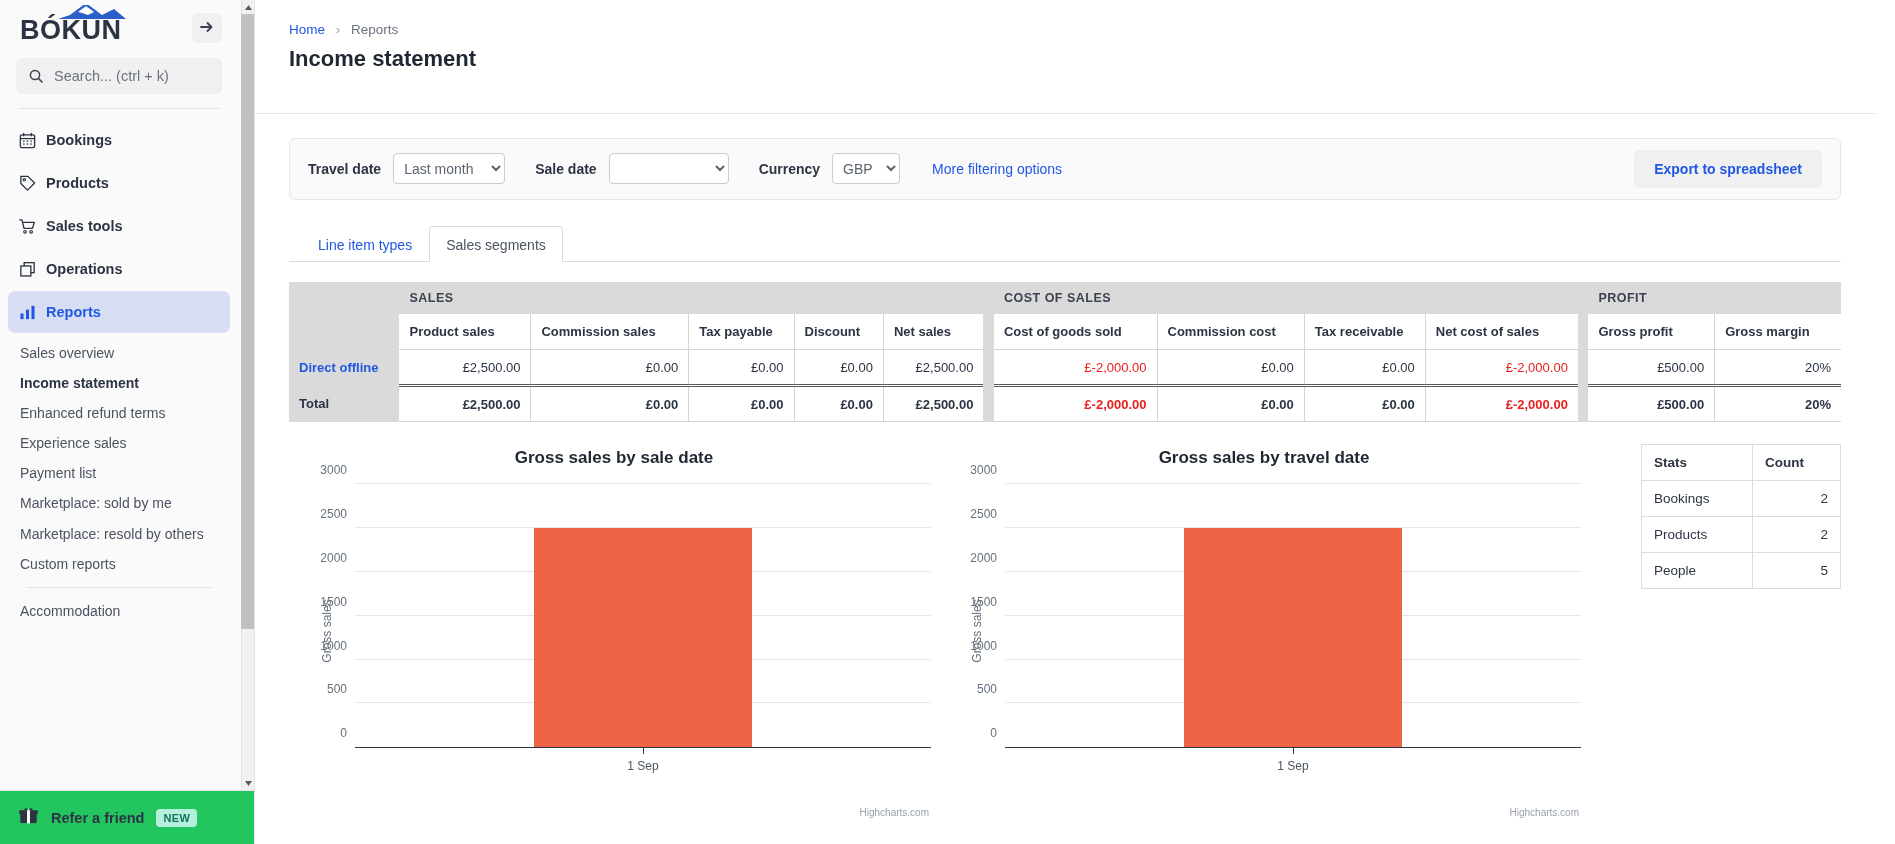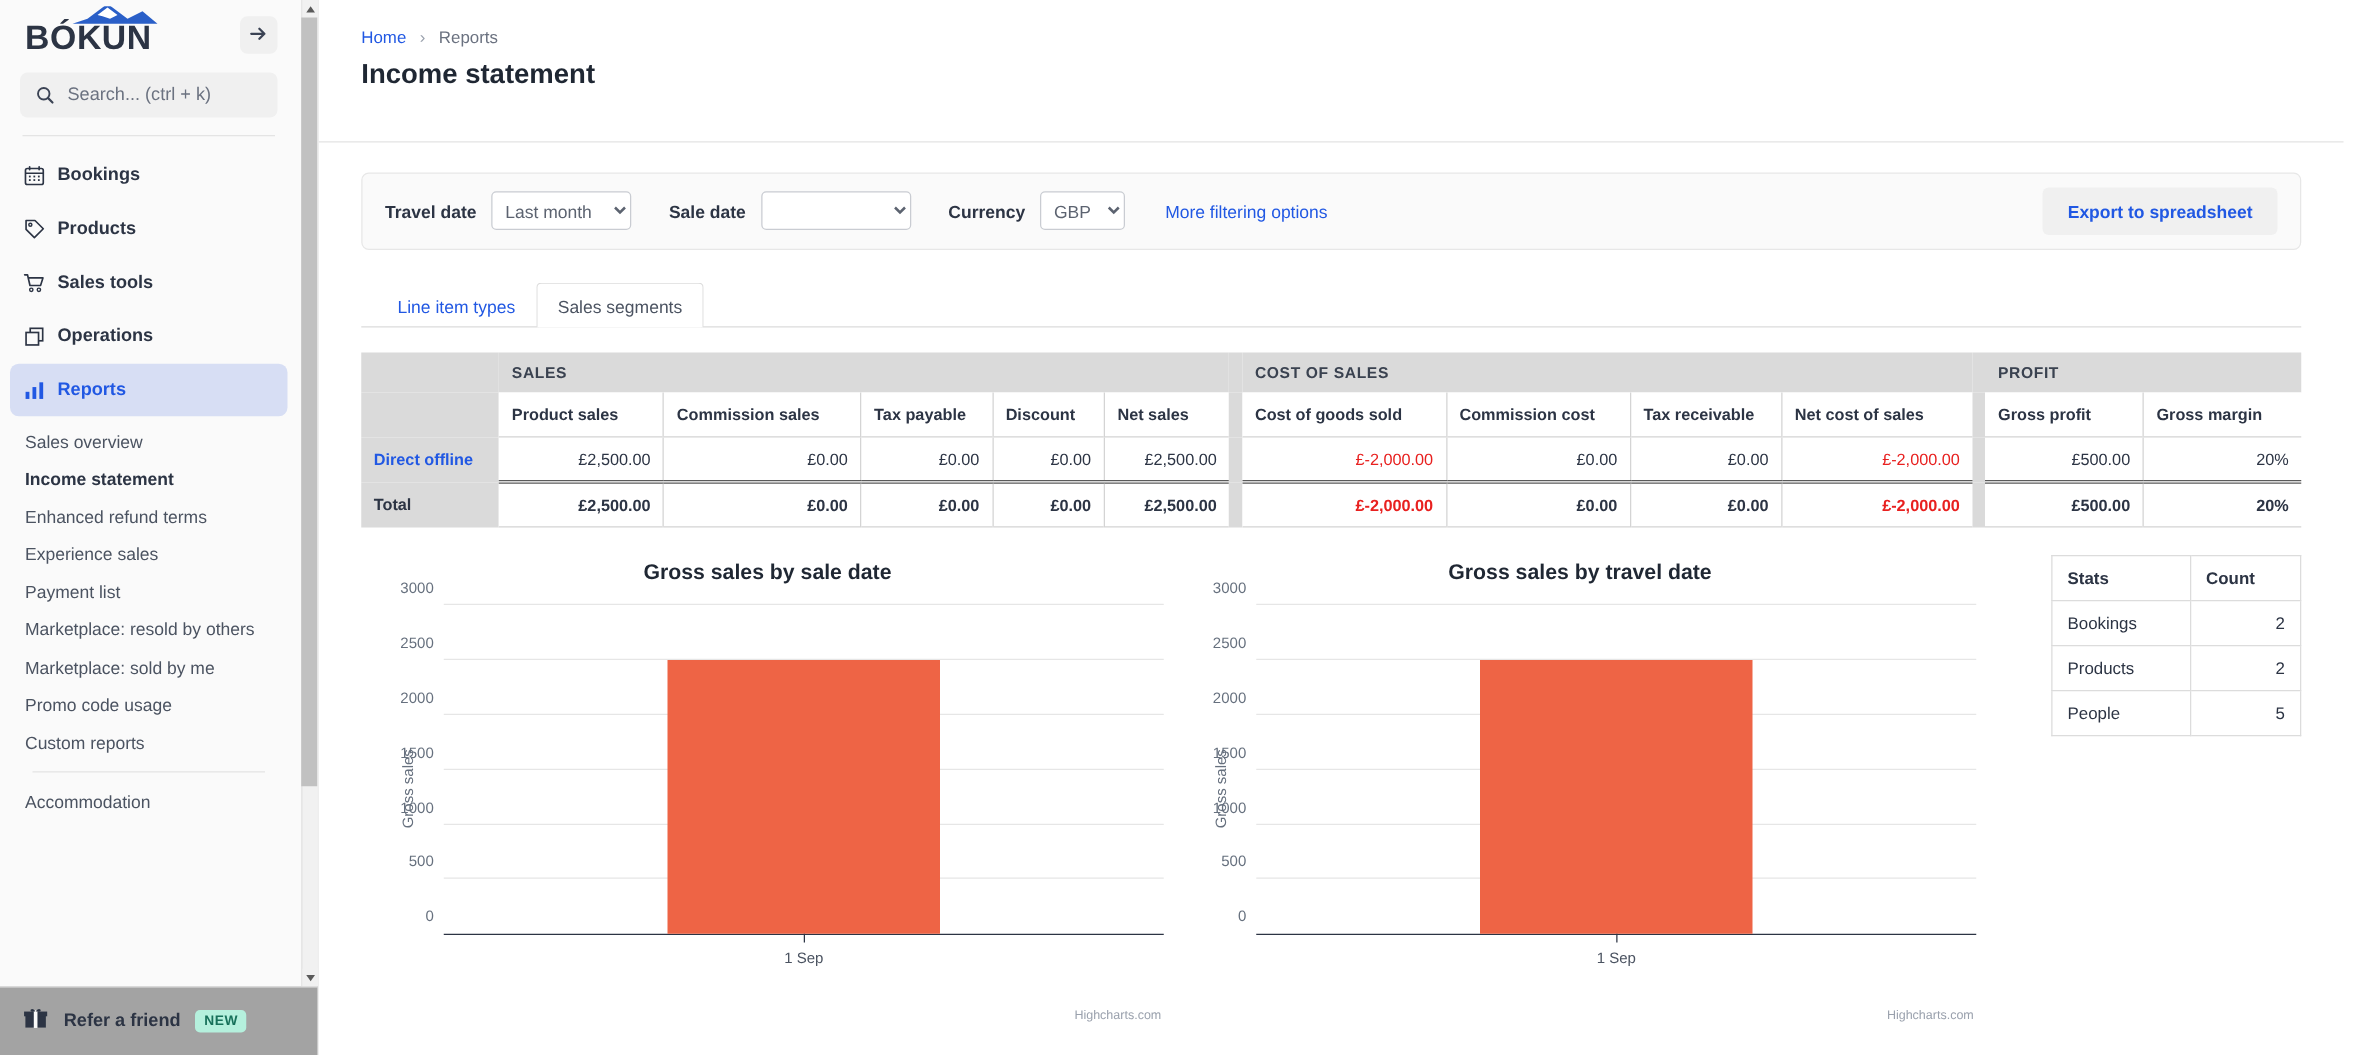--- a/index.html
+++ b/index.html
@@ -83,21 +83,21 @@
     line-height: 1.15;
   }
   .sub-item.current { font-weight: bold; color: #2c3444; }
   .sub-divider { height: 1px; background: #e4e4e4; margin: 8px 18px; }
 
   .sidebar-bottom {
     border-top: 1px solid #e4e4e4;
     padding: 14px 18px;
     display: flex; align-items: center;
     flex: 0 0 auto;
-    background: #a3a3a3;
+    background: #22c55e;
   }
   .refer-label { font-size: 14.5px; font-weight: bold; margin-left: 12px; }
   .badge-new {
     margin-left: 12px;
     background: #b5f0dd;
     color: #17705a;
     font-size: 11px; font-weight: bold;
     padding: 3px 7px; border-radius: 4px;
     letter-spacing: .4px;
   }
@@ -419,23 +419,22 @@
           <span class="ni-label">Reports</span>
         </div>
       </nav>
 
       <div class="sub-nav">
         <div class="sub-item">Sales overview</div>
         <div class="sub-item current">Income statement</div>
         <div class="sub-item">Enhanced refund terms</div>
         <div class="sub-item">Experience sales</div>
         <div class="sub-item">Payment list</div>
+        <div class="sub-item">Marketplace: sold by me</div>
         <div class="sub-item">Marketplace: resold by others</div>
-        <div class="sub-item">Marketplace: sold by me</div>
-        <div class="sub-item">Promo code usage</div>
         <div class="sub-item">Custom reports</div>
         <div class="sub-divider"></div>
         <div class="sub-item">Accommodation</div>
       </div>
 
       <div class="sb-track">
         <div class="sb-arrow up">
           <svg width="9" height="7" viewBox="0 0 9 7">
               <path d="M4.5 1 L8 6 L1 6 Z" fill="#5a5a5a"></path>
             </svg>

